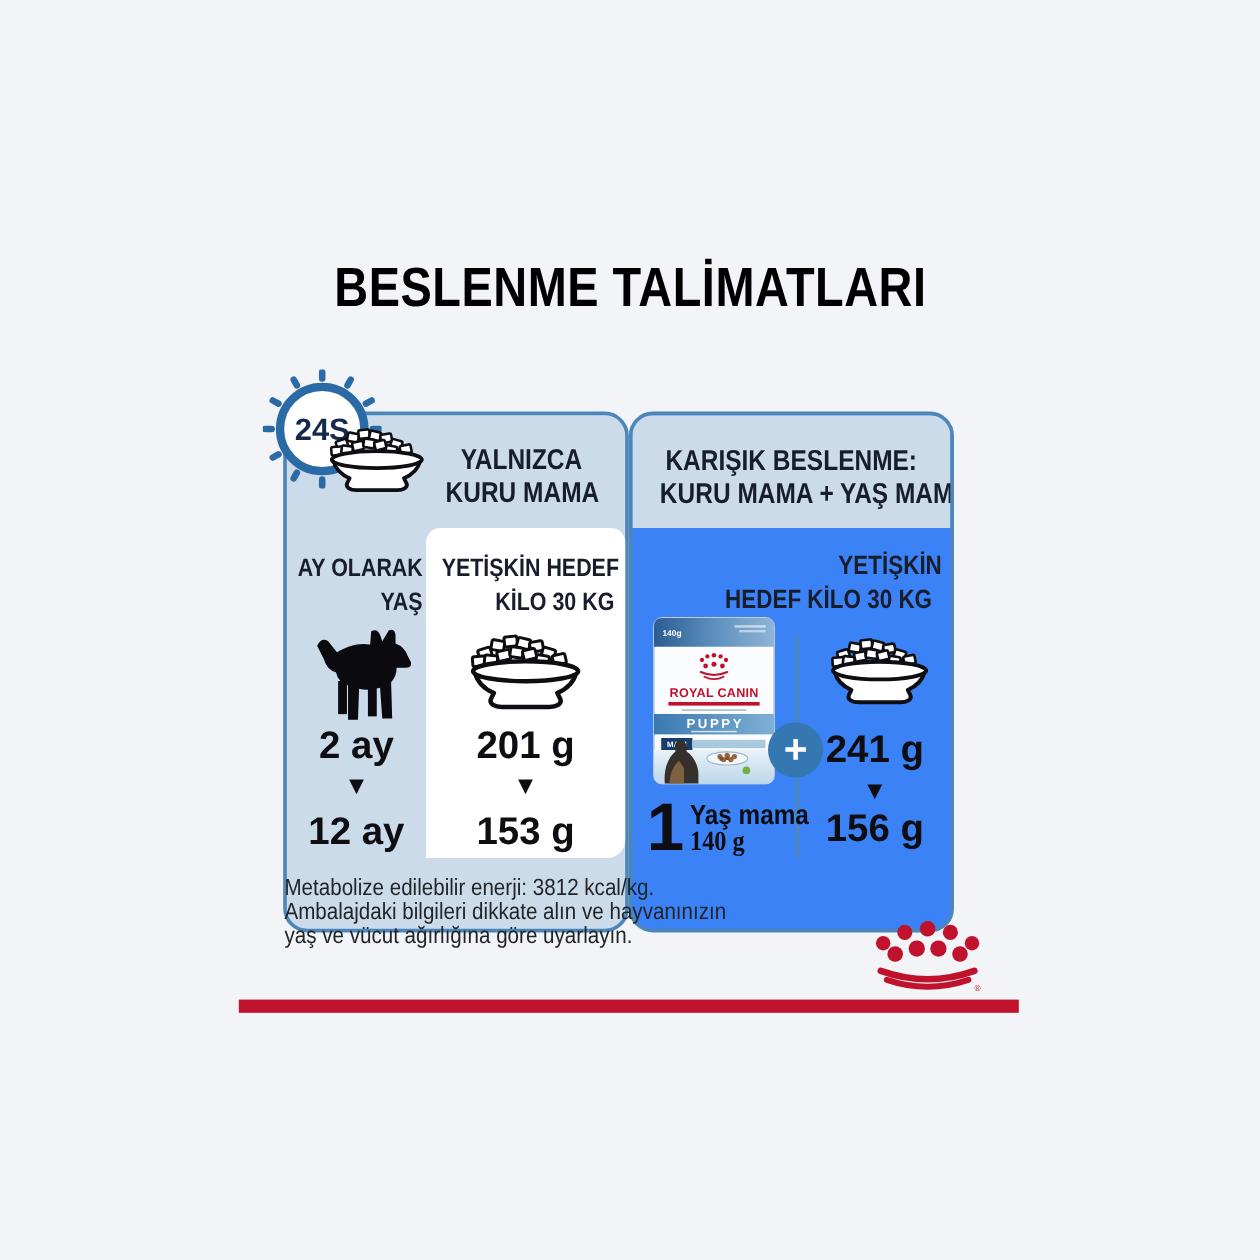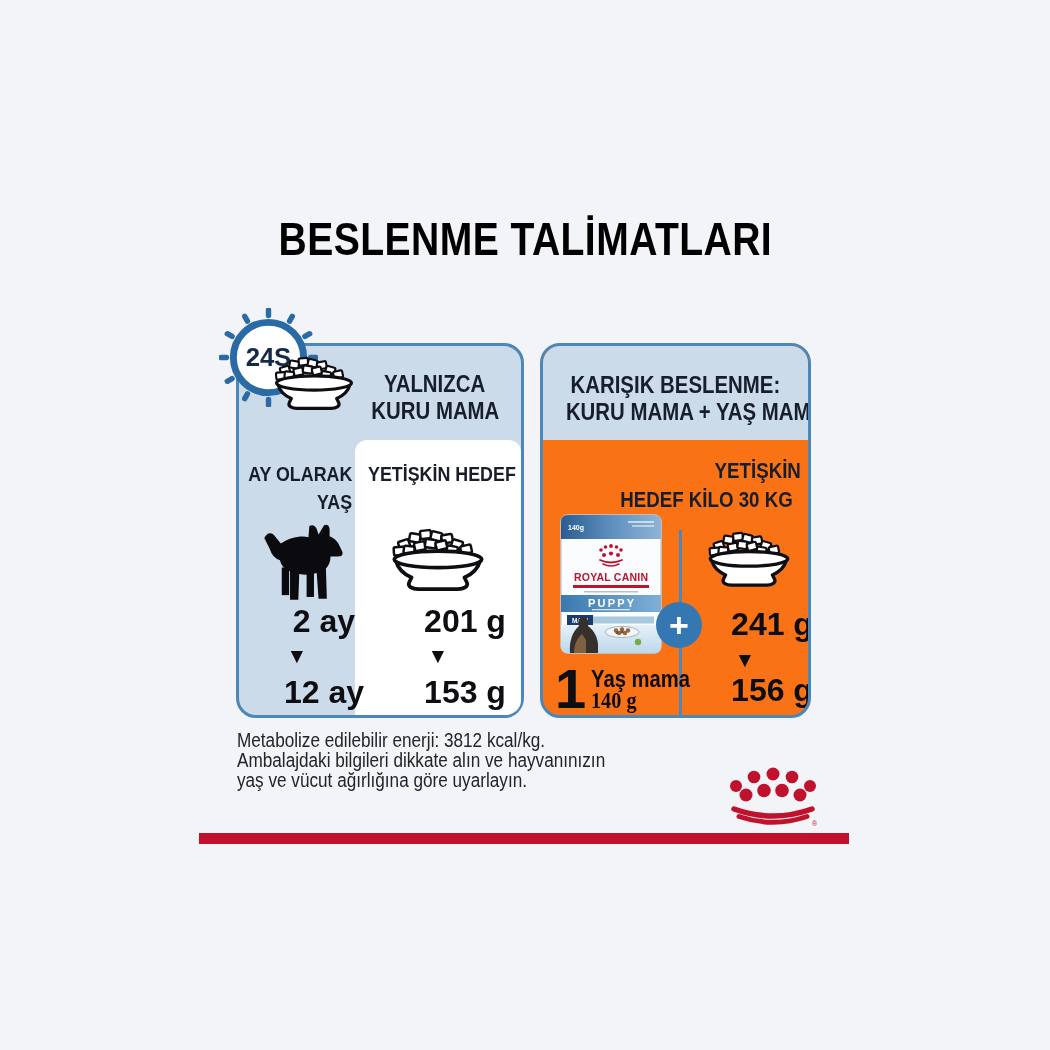--- a/index.html
+++ b/index.html
@@ -11,33 +11,33 @@
   }
   .abs{position:absolute;}
   .cond{display:inline-block;transform:scaleX(.85);transform-origin:50% 50%;white-space:nowrap;}
   .condL{display:inline-block;transform:scaleX(.88);transform-origin:0 50%;white-space:nowrap;}
 
   .page-title{
     top:214px;left:0;width:1050px;text-align:center;
     font-size:46px;font-weight:bold;color:#000000;line-height:50px;letter-spacing:.5px;
   }
   .panel{
-    top:343px;height:375px;box-sizing:border-box;
+    top:343px;height:434px;box-sizing:border-box;
     border:3px solid #4d86b8;border-radius:20px;
   }
   .panel-dry{left:236px;width:288px;background:#ccdbea;}
-  .panel-mixed{left:540px;width:271px;background:#f97316;overflow:hidden;}
+  .panel-mixed{left:524px;width:271px;background:#3b82f6;overflow:hidden;}
   .mixed-header-band{position:absolute;top:0;left:0;right:0;height:94px;background:#ccdbea;}
   .panel-header{position:absolute;font-size:24px;font-weight:bold;line-height:27px;text-align:center;color:#171d2b;}
   .col-header{position:absolute;font-size:21px;font-weight:bold;line-height:28px;text-align:right;color:#171d2b;}
   .white-col{
     position:absolute;left:116px;top:94px;width:166px;height:275px;
     background:#ffffff;border-radius:12px 12px 15px 0;
   }
-  .big-num{position:absolute;font-size:32px;font-weight:bold;line-height:36px;text-align:center;color:#0d0d12;padding-left:27px;}
+  .big-num{position:absolute;font-size:32px;font-weight:bold;line-height:36px;text-align:center;color:#0d0d12;}
   .arrow{position:absolute;font-size:21px;line-height:26px;text-align:center;color:#0d0d12;}
   .divider-v{position:absolute;left:136px;top:184px;width:3px;height:185px;background:#4d86b8;}
   .plus-circle{
     position:absolute;left:113px;top:256px;width:46px;height:46px;border-radius:50%;
     background:#3578b1;display:flex;align-items:center;justify-content:center;
     color:#ffffff;font-size:34px;font-weight:bold;line-height:46px;
   }
   .wet-count{position:absolute;left:12px;top:313px;font-size:56px;font-weight:bold;line-height:60px;color:#0d0d12;}
   .wet-label{position:absolute;left:48px;font-size:23px;font-weight:bold;line-height:22px;color:#0d0d12;}
   .footnote{position:absolute;left:237px;top:730px;font-size:19.5px;line-height:20px;color:#222426;}
@@ -57,20 +57,21 @@
   </div>
 
   <div class="white-col"></div>
 
   <div class="col-header" style="left:0;top:114px;width:116px;">
     <div><span class="cond">AY OLARAK</span></div>
     <div><span class="cond">YAŞ</span></div>
   </div>
   <div class="col-header" style="left:116px;top:114px;width:166px;">
     <div><span class="cond">YETİŞKİN HEDEF</span></div>
+    <div><span class="cond">KİLO 30 KG</span></div>
   </div>
 
   <svg class="abs" style="left:17px;top:170px;" width="92" height="92" viewBox="0 0 100 96">
     <g fill="#0b0b0f">
       <path d="M15,34 L9,22 Q13,14 19,18 L27,28 C36,22 48,19 57,21 L58,9 Q63,6 66,12 L68,18 L74,8 Q79,6 80,12 L80,20 Q88,23 91,31 L94,37 Q95,42 89,42 L81,42 Q81,50 76,55 L77,88 L68,88 L66,60 Q56,63 47,61 L46,89 L37,89 L37,58 Q28,55 26,46 Q18,44 15,34 Z"></path>
       <rect x="55" y="58" width="8" height="28"></rect>
       <rect x="28" y="54" width="8" height="30"></rect>
     </g>
   </svg>
 

